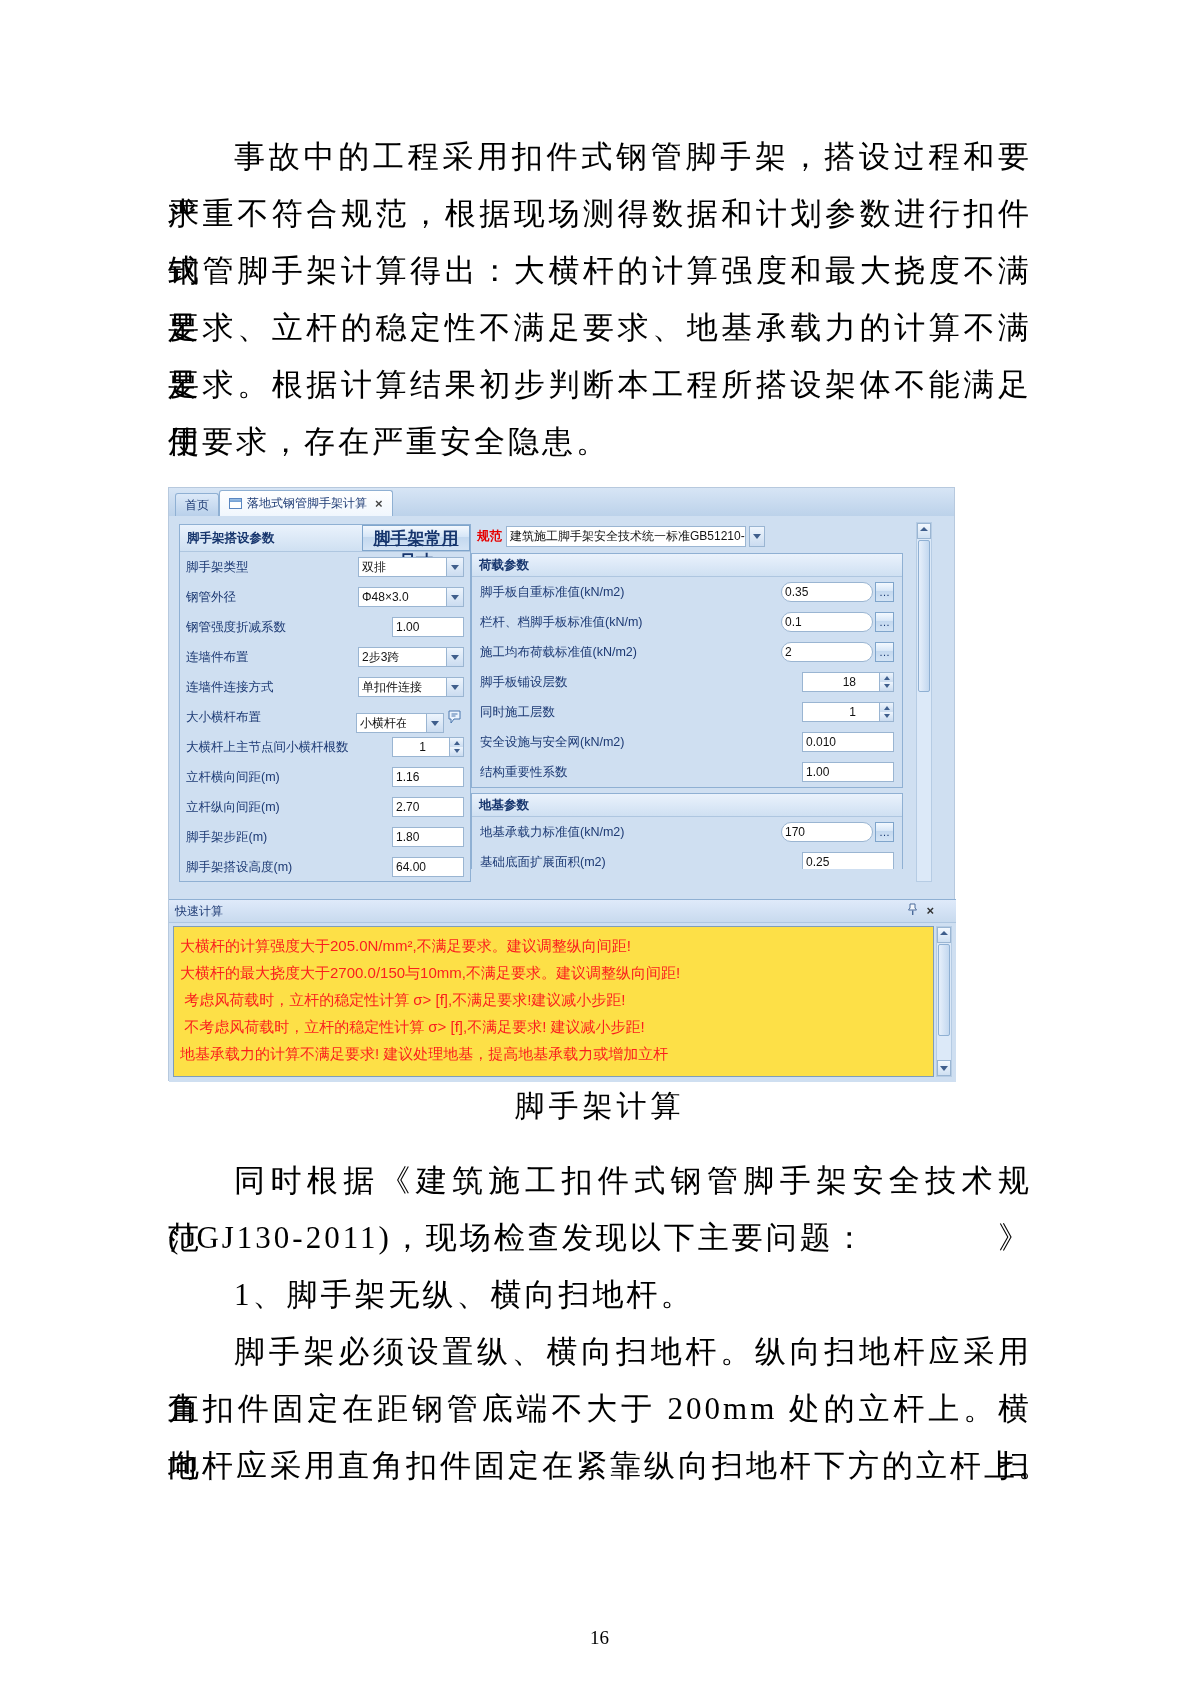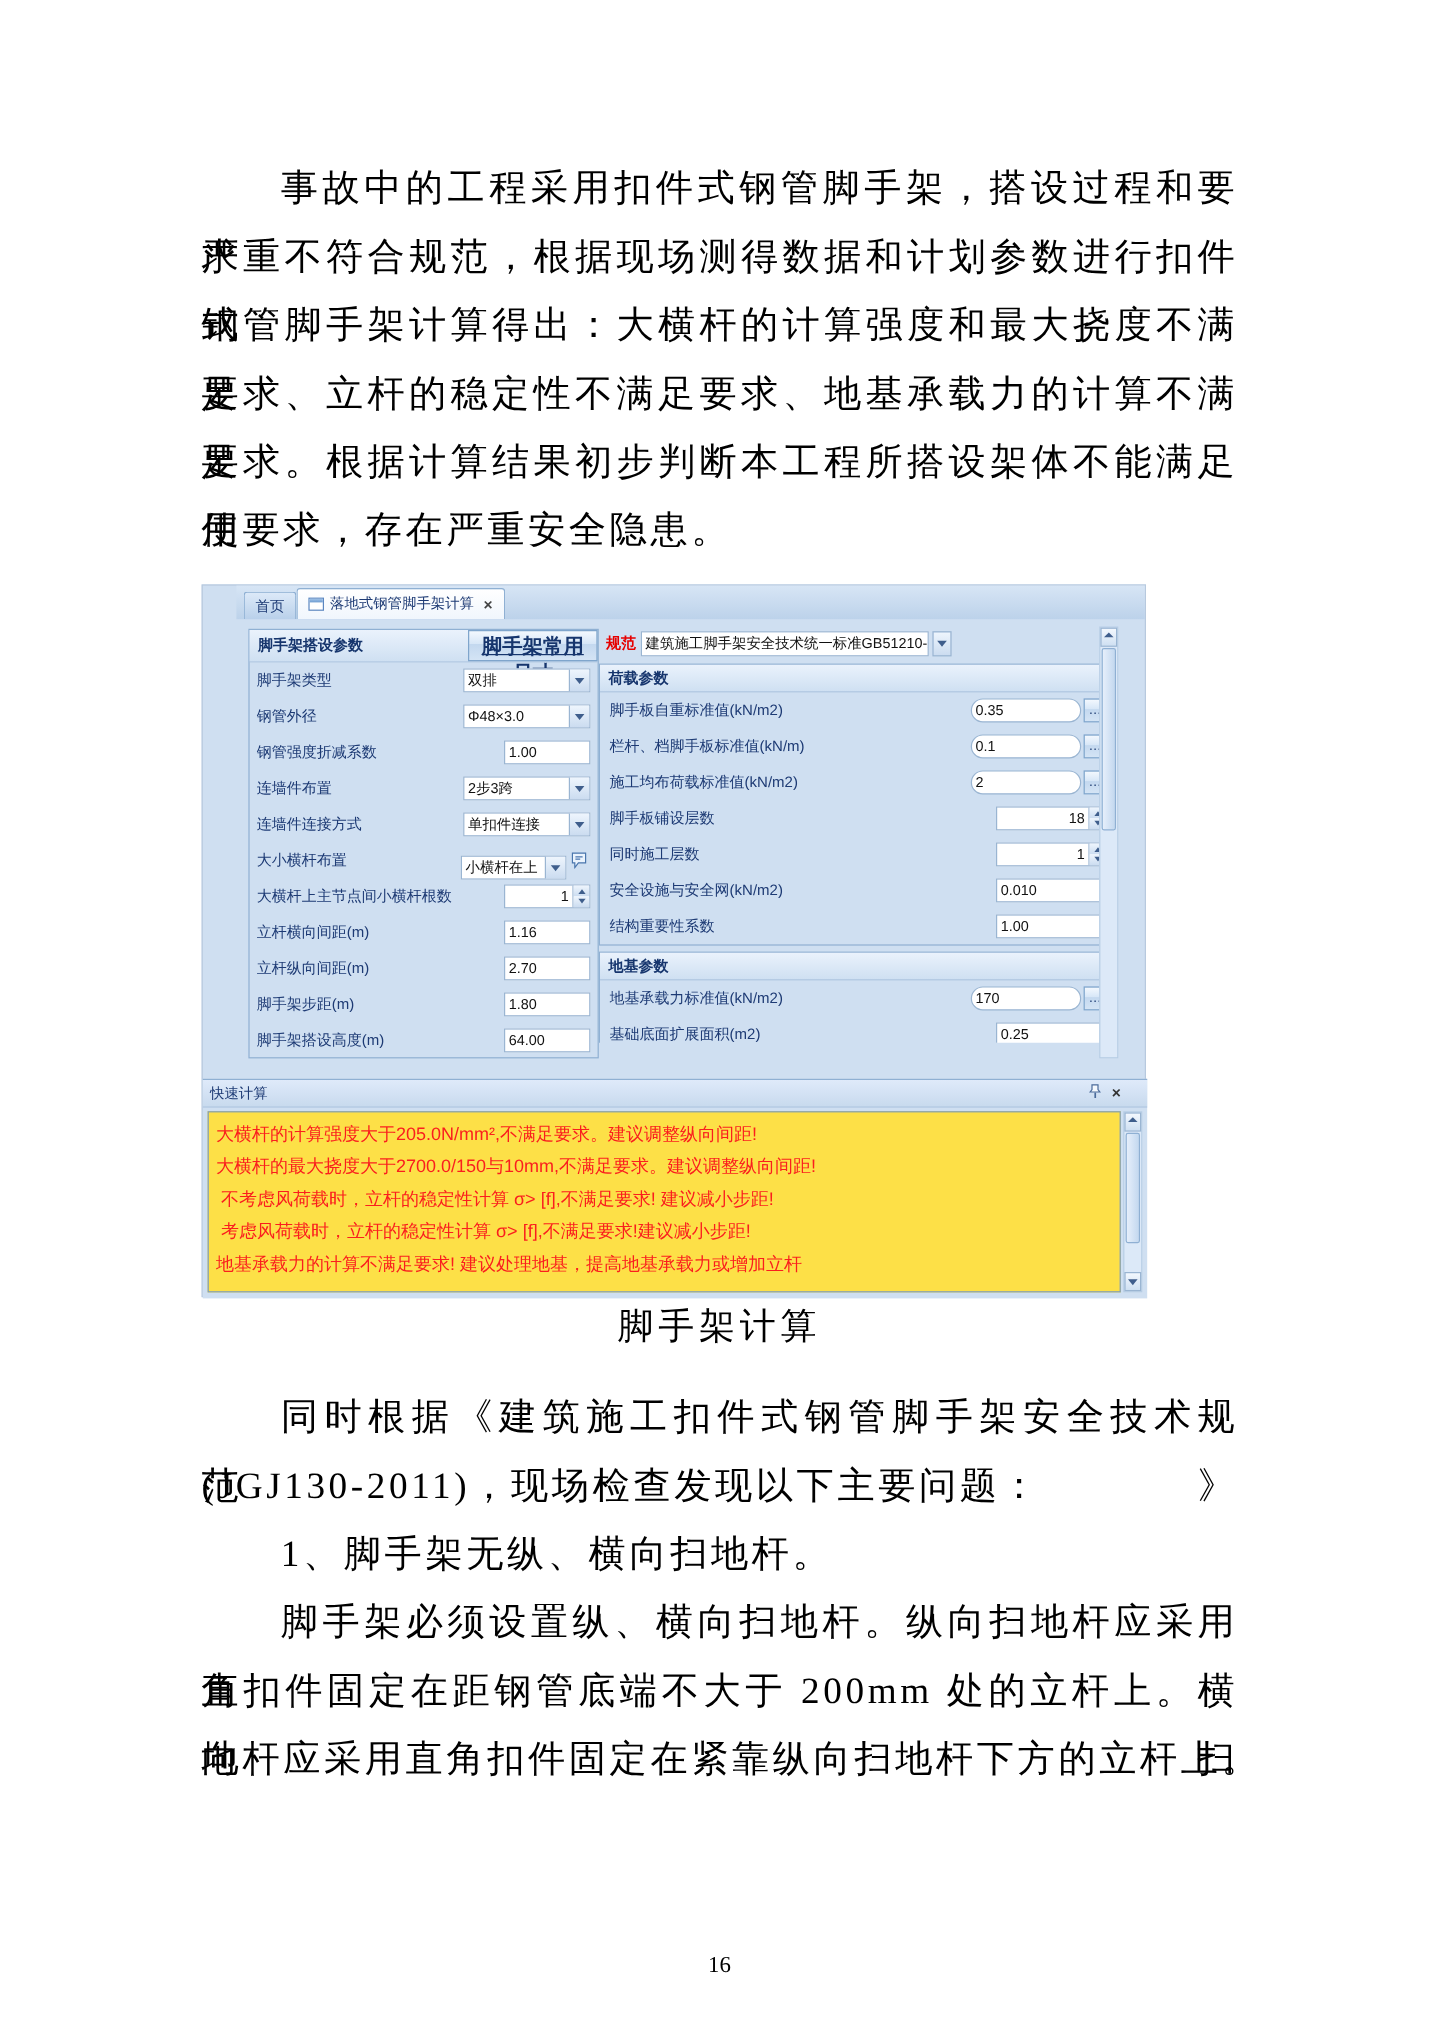--- a/index.html
+++ b/index.html
@@ -11,21 +11,21 @@
   .line{height:57px;line-height:57px;font-size:31px;letter-spacing:3px;white-space:nowrap;}
   .line.stretch{white-space:normal;text-align:justify;text-align-last:justify;text-justify:inter-character;word-break:break-all;}
   .line.first{text-indent:66px;}
   .caption{position:absolute;left:0;width:1199px;top:1086px;text-align:center;
            font-size:30px;letter-spacing:4px;line-height:40px;}
   .page-footer{position:absolute;left:0;width:1199px;top:1627px;text-align:center;font-size:19px;}
 
   
   .app{position:absolute;left:168px;top:487px;width:787px;height:594px;
        background:#cfdff1;border:1px solid #b7c9de;box-sizing:border-box;
-       font-family:"Liberation Sans",sans-serif;color:#1d3a74;padding-left:28px;}
+       font-family:"Liberation Sans",sans-serif;color:#1d3a74;}
   .tabbar{height:28px;background:linear-gradient(#d7e5f5,#bcd2ea);display:flex;align-items:flex-end;padding-left:6px;box-sizing:border-box;}
   .tab{display:flex;align-items:center;gap:5px;font-size:12px;height:22px;padding:0 9px;
        border:1px solid #8fb0d3;border-bottom:none;border-radius:3px 3px 0 0;cursor:default;}
   .tab.home{background:linear-gradient(#dcE9f8,#b9d0ea);}
   .tab.active{background:linear-gradient(#ffffff,#f0f6fd);height:25px;}
   .doc-ic{display:inline-block;width:13px;height:11px;background:#fff;border:1px solid #5a86c0;box-sizing:border-box;position:relative;}
   .doc-ic::before{content:"";position:absolute;left:0;top:0;right:0;height:3px;background:linear-gradient(#9ec2e8,#6e9bd0);}
   .tab-close{color:#444;font-size:13px;font-weight:bold;line-height:12px;margin-left:3px;}
 
   .main{position:relative;height:372px;overflow:hidden;}
@@ -33,21 +33,21 @@
   .lp{position:absolute;left:10px;top:8px;width:292px;height:358px;border:1px solid #8fb0d3;background:#cfdff1;box-sizing:border-box;}
   .lp-head{display:flex;height:26px;border-bottom:1px solid #aec6e0;}
   .lp-title{flex:1;display:flex;align-items:center;padding-left:7px;font-size:12.5px;font-weight:bold;color:#16356d;
             background:linear-gradient(#eaf2fc,#cfe0f2);}
   .lp-btn{width:108px;font-size:17px;font-weight:bold;color:#16356d;border:1px solid #7fa5cc;
           background:linear-gradient(#f3f8fe,#d6e6f7 45%,#c3d8ef 46%,#d4e4f5);cursor:pointer;
           font-family:"Liberation Sans",sans-serif;text-decoration:underline;}
   .rows{display:block;}
   .frow{display:flex;align-items:center;height:30px;padding:0 6px;box-sizing:border-box;}
   .flabel{flex:1;font-size:12.5px;color:#1d3a74;white-space:nowrap;overflow:hidden;}
-  .fctrl{display:flex;align-items:stretch;height:20px;background:#fff;border:1px solid #9ab5d2;box-sizing:border-box;}
+  .fctrl{display:flex;align-items:stretch;height:20px;background:#fff;border:1px solid #9ab5d2;box-sizing:border-box;gap:20px;}
   .fval{flex:1;font-size:12px;line-height:18px;padding:0 3px;color:#111;white-space:nowrap;overflow:hidden;}
   .dd,.ell,.spin,.note{display:none;}
   .dd{width:16px;align-items:center;justify-content:center;background:linear-gradient(#eef5fd,#cbdcf0);border-left:1px solid #9ab5d2;cursor:pointer;}
   .tri{width:0;height:0;border:4px solid transparent;border-top:5px solid #3f5e8c;margin-top:4px;}
   .tri.up{border-top:none;border-bottom:5px solid #3f5e8c;margin-top:-4px;}
   .spin{width:13px;flex-direction:column;border-left:1px solid #9ab5d2;cursor:pointer;}
   .spin i{flex:1;display:flex;align-items:center;justify-content:center;background:linear-gradient(#eef5fd,#cbdcf0);}
   .spin i::before{content:"";width:0;height:0;border:3px solid transparent;}
   .spin .su::before{border-bottom:4px solid #3f5e8c;margin-top:-2px;}
   .spin .sd::before{border-top:4px solid #3f5e8c;margin-bottom:-2px;}
@@ -424,23 +424,23 @@
           <span class="bp-x">×</span>
         </span>
       </div>
       <div class="bp-body">
         <div class="warnings">
 
             <div class="warn">大横杆的计算强度大于205.0N/mm²,不满足要求。建议调整纵向间距!</div>
 
             <div class="warn">大横杆的最大挠度大于2700.0/150与10mm,不满足要求。建议调整纵向间距!</div>
 
+            <div class="warn"> 考虑风荷载时，立杆的稳定性计算 σ&gt; [f],不满足要求!建议减小步距!</div>
+
             <div class="warn"> 不考虑风荷载时，立杆的稳定性计算 σ&gt; [f],不满足要求! 建议减小步距!</div>
-
-            <div class="warn"> 考虑风荷载时，立杆的稳定性计算 σ&gt; [f],不满足要求!建议减小步距!</div>
 
             <div class="warn">地基承载力的计算不满足要求! 建议处理地基，提高地基承载力或增加立杆</div>
           </div>
       </div>
       <div class="vscroll bp-sb">
         <div class="sb-btn">
             <i class="tri up"></i>
           </div>
         <div class="sb-thumb"></div>
         <div class="sb-fill"></div>

